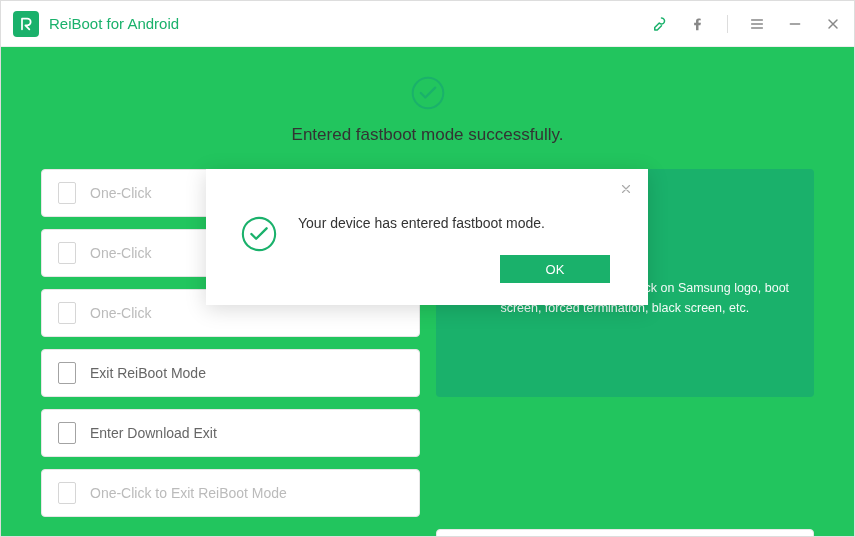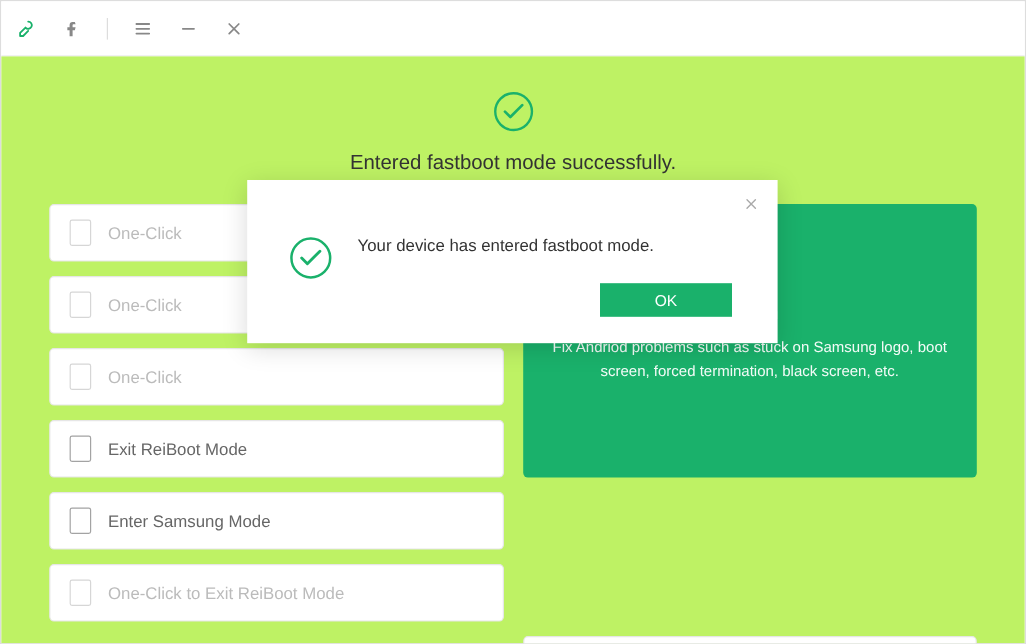--- a/index.html
+++ b/index.html
@@ -10,55 +10,63 @@
 .titlebar-left { display: flex; align-items: center; gap: 10px; }
 .logo { width: 26px; height: 26px; background: #1ab16b; border-radius: 4px; display: flex; align-items: center; justify-content: center; }
 .logo svg { width: 16px; height: 16px; }
 .app-title { color: #1ab16b; font-size: 15px; font-weight: 500; }
 .titlebar-right { display: flex; align-items: center; gap: 20px; }
 .tb-icon { width: 18px; height: 18px; display: flex; align-items: center; justify-content: center; cursor: pointer; color: #888; }
 .tb-icon.key { color: #1ab16b; }
 .tb-sep { width: 1px; height: 18px; background: #ddd; }
 
 
-.main { background: #bef264; height: calc(100% - 46px); padding: 28px 40px 40px; position: relative; }
+.main { background: #22c55e; height: calc(100% - 46px); padding: 28px 40px 40px; position: relative; }
 .success-area { text-align: center; margin-bottom: 24px; }
 .big-check { width: 36px; height: 36px; margin: 0 auto 10px; }
 .success-text { color: #333; font-size: 17px; font-weight: 500; }
 
 .grid { display: flex; gap: 16px; }
 .col-left { flex: 1; display: flex; flex-direction: column; gap: 12px; }
 .col-right { flex: 1; display: flex; flex-direction: column; gap: 12px; }
 
 .action-btn { background: #fff; border: 1px solid #e6e6e6; border-radius: 4px; height: 48px; display: flex; align-items: center; padding: 0 16px; gap: 14px; font-size: 14px; color: #bbb; cursor: pointer; }
 .action-btn.enabled { color: #666; }
 .action-icon { width: 18px; height: 22px; border: 1.5px solid currentColor; border-radius: 2px; position: relative; opacity: 0.6; flex-shrink: 0; }
 .action-icon::after { content: ''; position: absolute; width: 8px; height: 8px; left: 50%; top: 50%; transform: translate(-50%, -50%); }
 
 .panel-green { background: #1ab16b; border-radius: 4px; color: #fff; padding: 20px 24px; display: flex; flex-direction: column; justify-content: center; }
 .panel-green .pg-title { font-size: 18px; margin-bottom: 8px; text-align: center; }
 .panel-green .pg-desc { font-size: 12.5px; line-height: 1.6; text-align: center; opacity: 0.95; }
 .panel-green-tall { height: 228px; }
 
 
-.modal { position: absolute; left: 205px; top: 149px; width: 442px; background: #fff; box-shadow: 0 4px 20px rgba(0,0,0,0.15); z-index: 100; }
+.modal { position: absolute; left: 205px; top: 168px; width: 442px; background: #fff; box-shadow: 0 4px 20px rgba(0,0,0,0.15); z-index: 100; }
 .modal-close { position: absolute; top: 10px; right: 12px; cursor: pointer; color: #aaa; font-size: 18px; width: 20px; height: 20px; display: flex; align-items: center; justify-content: center; }
 .modal-body { padding: 46px 34px 22px; display: flex; align-items: flex-start; gap: 20px; }
 .modal-check { width: 38px; height: 38px; flex-shrink: 0; }
 .modal-content { flex: 1; }
 .modal-text { font-size: 14px; color: #333; margin-bottom: 24px; }
 .modal-ok { width: 110px; height: 28px; background: #1ab16b; color: #fff; border: none; font-size: 13px; cursor: pointer; display: block; margin-left: auto; margin-right: 4px; }
 
 .check-ring { fill: none; stroke: #1ab16b; stroke-width: 2.2; }
 .check-mark { fill: none; stroke: #1ab16b; stroke-width: 2.5; stroke-linecap: round; stroke-linejoin: round; }
 </style>
 </head>
 <body>
 
 <div class="titlebar">
+  <div class="titlebar-left">
+    <div class="logo">
+      <svg viewBox="0 0 24 24">
+          <path d="M6 4 h8 a5 5 0 0 1 0 10 h-3 l6 6 M6 4 v16" stroke="#fff" stroke-width="2.6" fill="none" stroke-linecap="round" stroke-linejoin="round"></path>
+        </svg>
+    </div>
+    <div class="app-title">ReiBoot for Android</div>
+  </div>
   <div class="titlebar-right">
     <div class="tb-icon key">
       <svg viewBox="0 0 24 24" width="18" height="18">
           <path d="M14 4 a4 4 0 1 1 -3 6.6 L5 16.6 V20 h3.4 L14 14.4" fill="none" stroke="currentColor" stroke-width="2" stroke-linecap="round" stroke-linejoin="round"></path>
         </svg>
     </div>
     <div class="tb-icon">
       <svg viewBox="0 0 24 24" width="15" height="18">
           <path d="M15 3h-3a4 4 0 0 0-4 4v3H5v4h3v8h4v-8h3l1-4h-4V7a1 1 0 0 1 1-1h3z" fill="currentColor"></path>
         </svg>
@@ -104,21 +112,21 @@
       <div class="action-btn">
         <div class="action-icon"></div>
         <span>One-Click</span>
       </div>
       <div class="action-btn enabled">
         <div class="action-icon"></div>
         <span>Exit ReiBoot Mode</span>
       </div>
       <div class="action-btn enabled">
         <div class="action-icon"></div>
-        <span>Enter Samsung Mode</span>
+        <span>Enter Download Exit</span>
       </div>
       <div class="action-btn">
         <div class="action-icon"></div>
         <span>One-Click to Exit ReiBoot Mode</span>
       </div>
     </div>
 
     <div class="col-right">
       <div class="panel-green panel-green-tall">
         <div class="pg-title">ystem</div>

